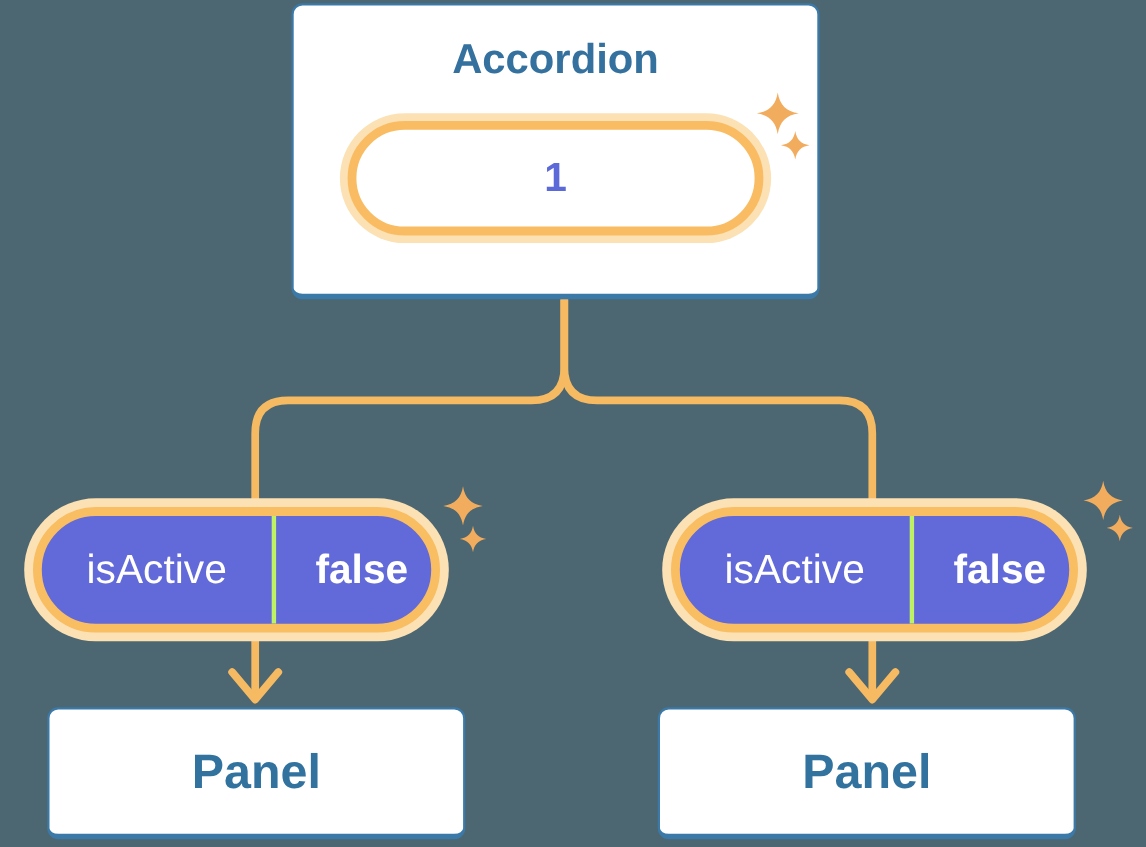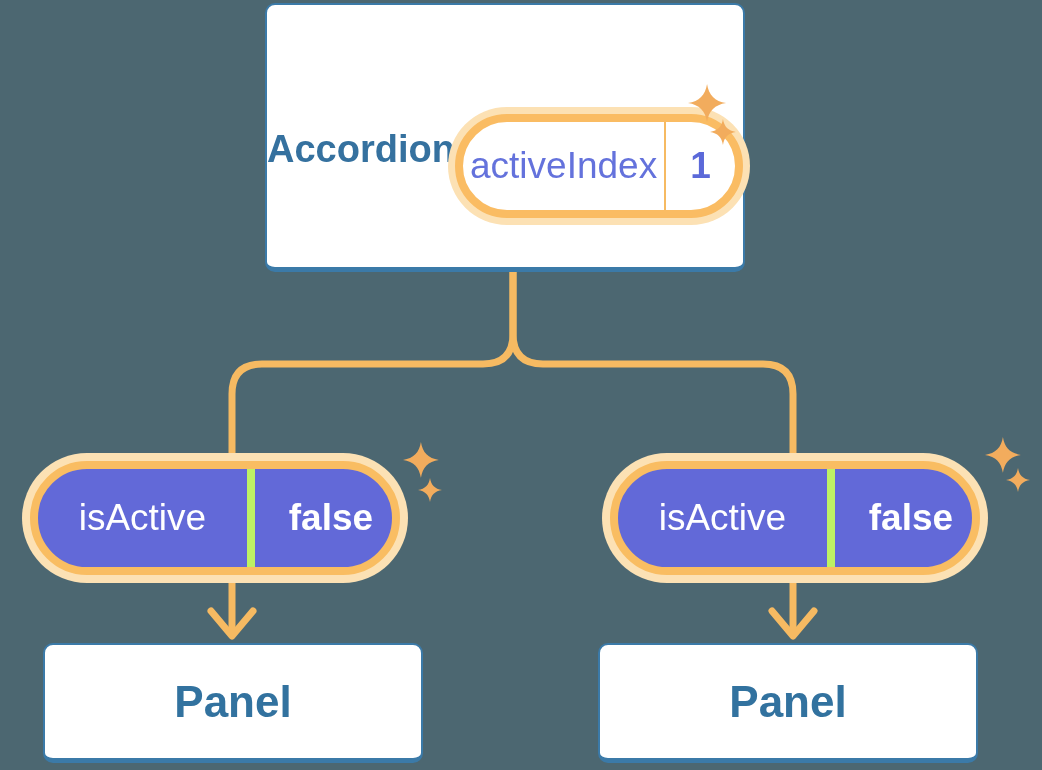--- a/index.html
+++ b/index.html
@@ -9,21 +9,21 @@
   }
   svg.layer{position:absolute;left:0;top:0;width:1042px;height:770px;pointer-events:none;}
   .lines{z-index:1;}
   .sparkles{z-index:3;}
 
   
   .card{
     position:absolute;left:265px;top:3px;width:480px;height:269px;
     box-sizing:border-box;background:#ffffff;
     border:2px solid #3B7AA8;border-bottom-width:5px;border-radius:10px;
-    display:flex;flex-direction:row;align-items:center;
+    display:flex;flex-direction:column;align-items:center;
     padding-top:26px;z-index:2;
   }
   .card-title{
     color:#35719F;font-size:38px;font-weight:bold;line-height:46px;
   }
   .state-pill{
     margin-top:33px;width:378px;height:104px;box-sizing:border-box;
     background:#ffffff;border:8px solid #FABC63;border-radius:999px;
     box-shadow:0 0 0 7px #FCE1B4;
     display:flex;align-items:stretch;overflow:hidden;
@@ -37,21 +37,21 @@
   
   .prop-pill{
     position:absolute;top:461px;width:370px;height:114px;box-sizing:border-box;
     background:#6269D8;border:8px solid #F9BD62;border-radius:999px;
     box-shadow:0 0 0 8px #FCE1B4;
     display:flex;align-items:stretch;overflow:hidden;z-index:2;
   }
   .prop-pill.left{left:30px;}
   .prop-pill.right{left:610px;}
   .prop-pill .seg{display:flex;align-items:center;justify-content:center;}
-  .prop-pill .seg.name{flex:0 0 59%;border-right:8px solid #bef264;}
+  .prop-pill .seg.name{flex:0 0 59%;border-right:4px solid #bef264;}
   .prop-pill .seg.value{flex:1;padding-left:15px;}
   .prop-pill .seg.name span{color:#ffffff;font-size:37px;}
   .prop-pill .seg.value span{color:#ffffff;font-size:37px;font-weight:bold;}
 
   
   .panel{
     position:absolute;top:643px;width:380px;height:120px;box-sizing:border-box;
     background:#ffffff;border:2px solid #3B7AA8;border-bottom-width:5px;
     border-radius:10px;display:flex;align-items:center;justify-content:center;z-index:2;
   }
@@ -69,23 +69,20 @@
       <path d="M 513 272 L 513 334 Q 513 364 483 364 L 262 364 Q 232 364 232 394 L 232 632"></path>
       <path d="M 513 272 L 513 334 Q 513 364 543 364 L 763 364 Q 793 364 793 394 L 793 632"></path>
       <polyline points="211,611 232,636 253,611" stroke-linecap="round" stroke-linejoin="round"></polyline>
       <polyline points="772,611 793,636 814,611" stroke-linecap="round" stroke-linejoin="round"></polyline>
     </g>
   </svg>
 
   <div class="card">
     <div class="card-title">Accordion</div>
     <div class="state-pill">
-      <div class="seg name">
-        <span>activeIndex</span>
-      </div>
       <div class="seg value">
         <span>1</span>
       </div>
     </div>
   </div>
 
   <div class="prop-pill left">
     <div class="seg name">
       <span>isActive</span>
     </div>

